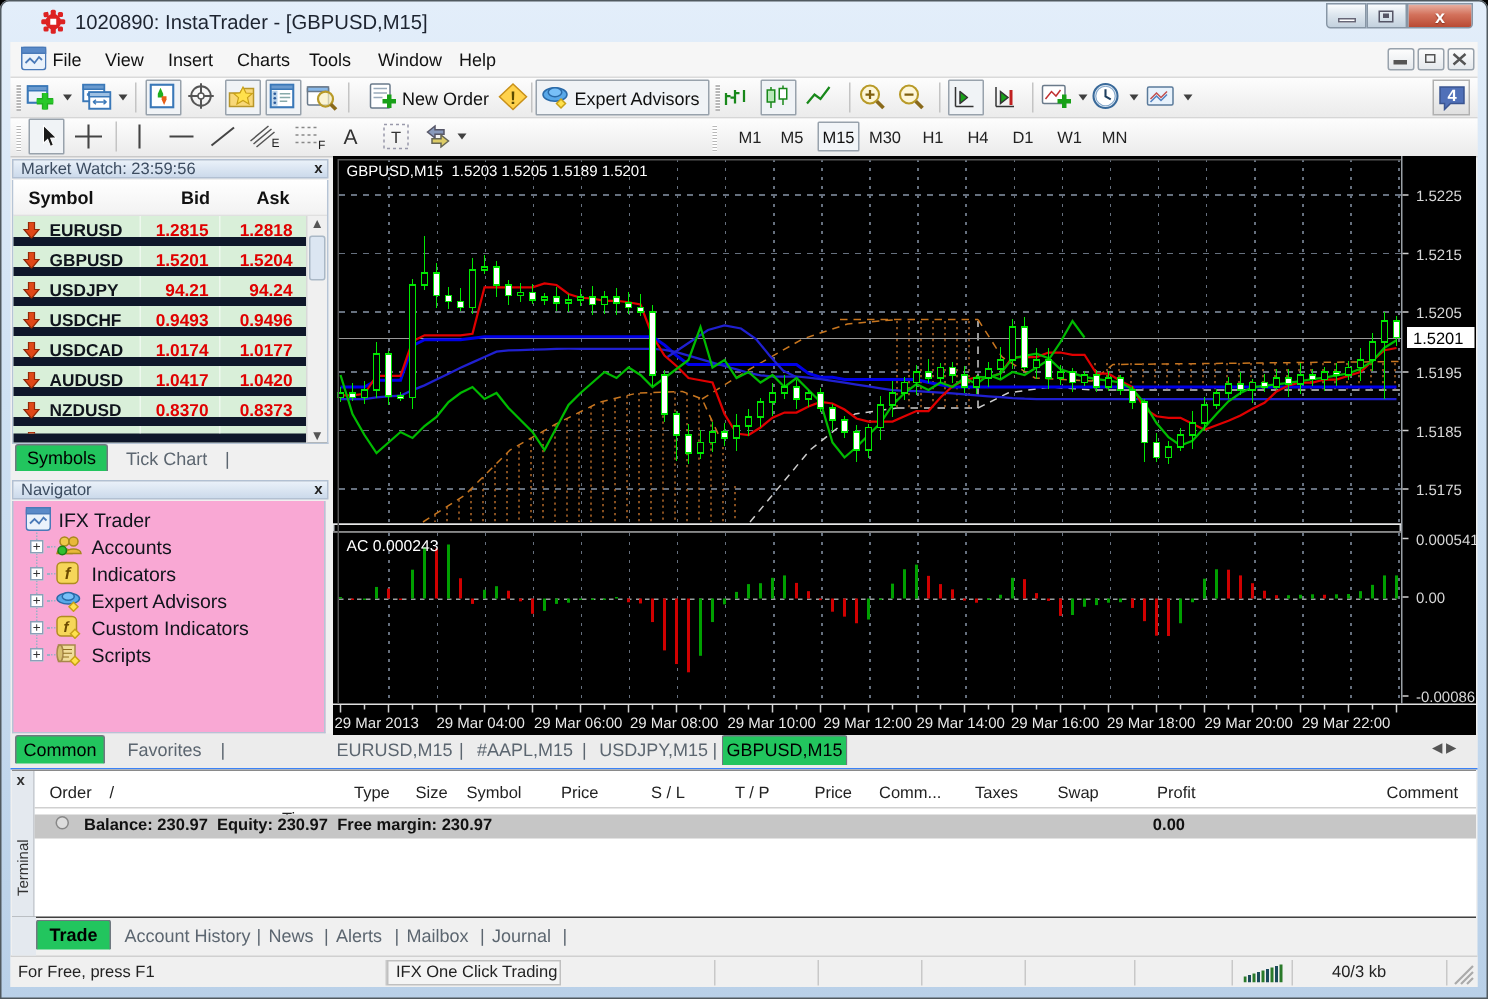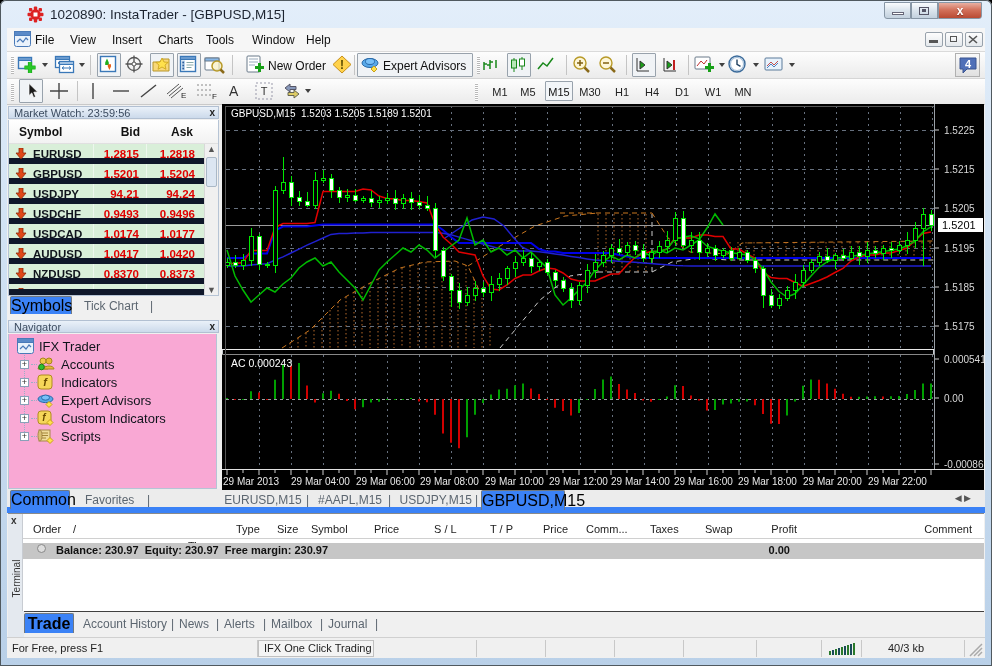--- a/index.html
+++ b/index.html
@@ -21,21 +21,21 @@
 .px{position:absolute;right:3px;top:0px;font-size:10px;color:#222;font-weight:700}
 #mw-table{position:absolute;left:1px;width:209px;background:#fff;border:1px solid #b6c4d5;border-top:none}
 .mwhead{height:24px;background:linear-gradient(#ffffff,#f2f2f2);border-bottom:1px solid #e0e0e0;font-size:12px;font-weight:700;color:#111}
 .mwrow{height:20px;background:#d9efd9;border-bottom:6px solid #0f172a;font-size:11.5px;font-weight:700;position:relative}
 .mwsym{position:absolute;left:24px;top:4px;color:#10141c}
 .mwbid{position:absolute;right:79px;top:4px;color:#e00000}
 .mwask{position:absolute;right:23px;top:4px;color:#e00000}
 .colsep{position:absolute;top:0;width:1px;height:100%;background:#edf7ed}
 .arrow-dn{position:absolute;left:6px;top:4px}
 .tabstrip{position:absolute;font-size:12px;color:#5c6670}
-.tab-on{position:absolute;background:#3b82f6;border:1px solid #707880;border-bottom:none;color:#000;font-size:16px;text-align:center;border-radius:2px 2px 0 0}
+.tab-on{position:absolute;background:#22c55e;border:1px solid #707880;border-bottom:none;color:#000;font-size:12px;text-align:center;border-radius:2px 2px 0 0}
 .scrl{position:absolute;width:14px;background:#f0f0f0;border-left:1px solid #d8d8d8}
 #nav-body{position:absolute;left:1px;width:209px;background:#f9a8d4;border:1px solid #b6c4d5;border-top:none;font-size:13px;color:#10141c}
 .plus{position:absolute;width:9px;height:9px;border:1px solid #8aa0b8;background:#fff;font-size:9px;line-height:7px;text-align:center;color:#333}
 #terminal{left:1px;top:485px;width:976px;height:98px;background:#fff;border-top:1px solid #8a8a8a}
 #termtabs{left:1px;top:0px;width:976px;height:22px;background:#f0f0f0}
 #statusbar{left:0;top:609px;width:978px;height:21px;background:#f0f0f0;border-top:1px solid #d0d0d0;font-size:11px;color:#222}
 .scell{position:absolute;top:2px;height:17px;border-right:1px solid #c8c8c8}
 .thead{position:absolute;top:0;height:17px;font-size:11px;color:#222}
 </style></head><body>
 <div id="win">
@@ -408,21 +408,21 @@
 <div class="plus" style="left:11px;top:98px">+</div>
 <div style="position:absolute;left:22px;top:102px;width:6px;height:1px;border-top:1px dotted #9ab0c6"></div>
 <svg class="abs" style="left:28px;top:94px" width="18" height="16" viewBox="0 0 18 16">
           <rect x="2" y="2" width="11" height="11" fill="#f0dc9a" stroke="#a8884a"></rect>
           <ellipse cx="3" cy="7.5" rx="2" ry="5.5" fill="#d8c070" stroke="#a8884a"></ellipse>
           <path d="M5 5 h6 M5 7.5 h6 M5 10 h4" stroke="#907020" stroke-width=".8"></path>
           <path d="M13 9.5 l3 3 -3 3 -3 -3 z" fill="#ffe14c" stroke="#c8a018"></path>
         </svg>
 <div class="abs" style="left:52px;top:95px">Scripts</div>
 </div>
-<div class="tabstrip abs" style="left:0px;top:461px;width:978px;height:24px;background:#ececec;border-bottom:6px solid #3b82f6">
+<div class="tabstrip abs" style="left:0px;top:461px;width:978px;height:24px;background:#ececec;border-bottom:1px solid #3b82f6">
         <div class="tab-on" style="left:3px;top:1px;width:60px;height:19px;line-height:18px">Common</div>
         <span style="position:absolute;left:78px;top:4px">Favorites</span>
         <span style="position:absolute;left:140px;top:4px">|</span>
 <span style="position:absolute;left:217px;top:4px;width:78px;text-align:center">EURUSD,M15</span>
 <span style="position:absolute;left:307px;top:4px;width:72px;text-align:center">#AAPL,M15</span>
 <span style="position:absolute;left:389px;top:4px;width:76px;text-align:right">USDJPY,M15</span>
 <span style="position:absolute;left:299px;top:4px">|</span>
 <span style="position:absolute;left:381px;top:4px">|</span>
 <span style="position:absolute;left:468px;top:4px">|</span>
 <div class="tab-on" style="left:474px;top:1px;width:84px;height:20px;line-height:19px;font-weight:400">GBPUSD,M15</div>

